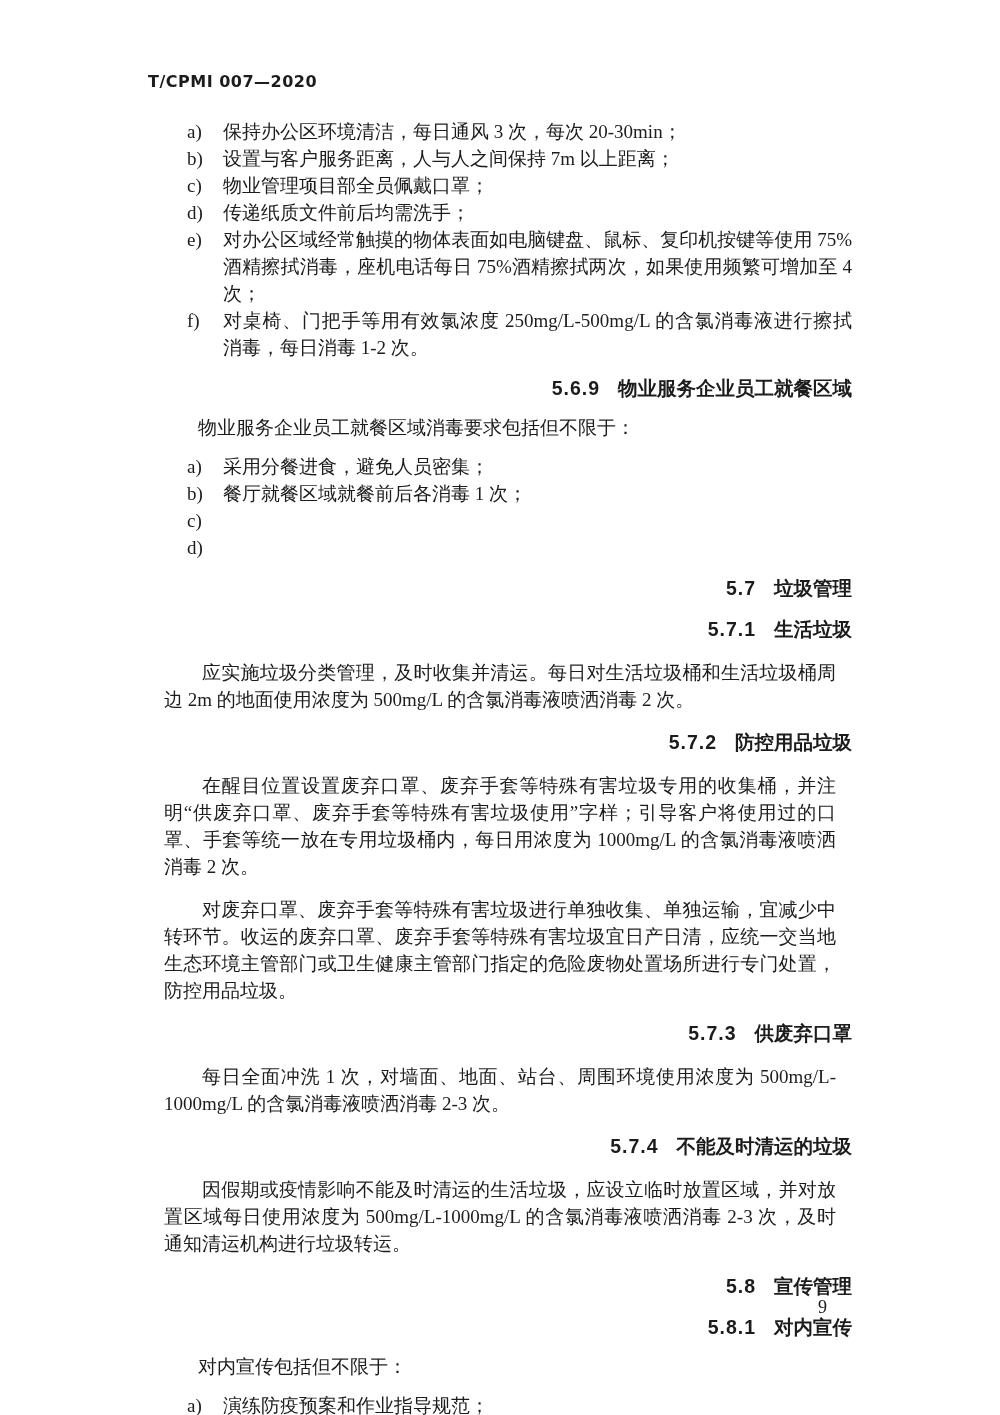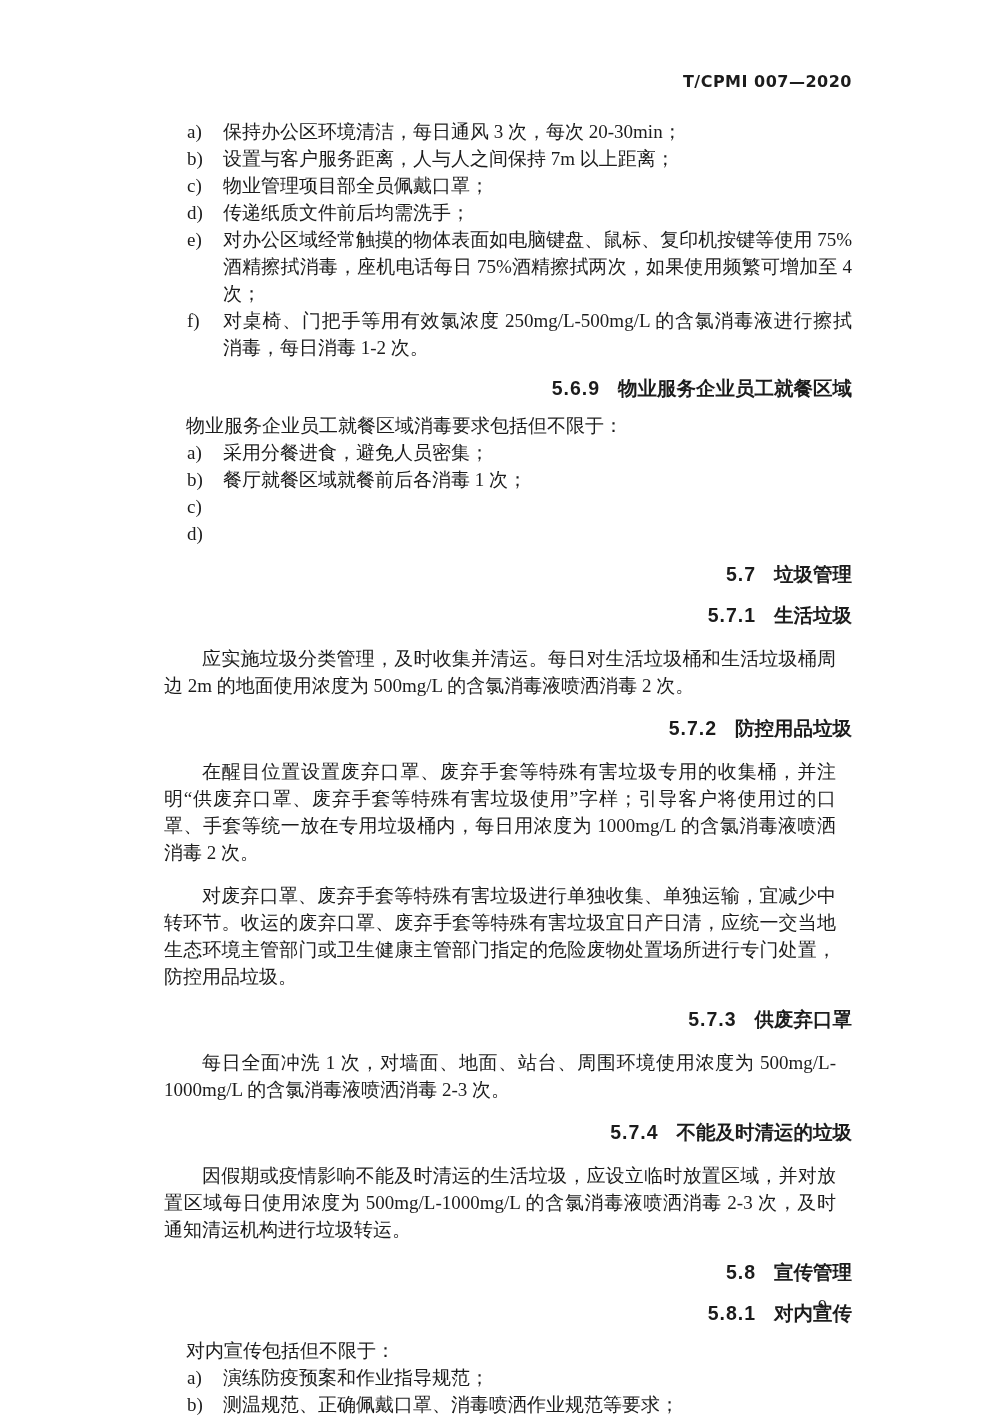--- a/index.html
+++ b/index.html
@@ -11,21 +11,20 @@
     color:#1c1c1c;
     font-family:"Liberation Serif","DejaVu Serif",serif;
     font-size:19px;
     line-height:27px;
     overflow:hidden;
     box-sizing:border-box;
   }
   .content{margin:0 148px;width:704px;}
   .doc-header{
     padding-top:72px;
-    text-align:right;
     font-family:"DejaVu Sans","Liberation Sans",sans-serif;
     font-weight:600;
     font-size:16px;
     line-height:20px;
     letter-spacing:0.5px;
   }
   .top-list{margin-top:26px;}
   .li{display:flex;text-align:justify;}
   .li-label{flex:none;width:36px;margin-left:39px;}
   .li-text{flex:1;}
@@ -37,21 +36,21 @@
     margin:14px 0 10px 0;
     text-align:right;
   }
   .heading .num{margin-right:18px;letter-spacing:1px;}
   .heading.tight-after{margin-bottom:2px;}
   .para{
     margin:16px;
     text-indent:2em;
     text-align:justify;
   }
-  .intro{margin:0;text-indent:2em;}
+  .intro{margin:12px;text-indent:2em;}
   .page-number{
     position:absolute;
     top:1296px;
     left:818px;
     font-size:18px;
     line-height:22px;
     font-family:"Liberation Serif","DejaVu Serif",serif;
   }
 </style>
 </head>

